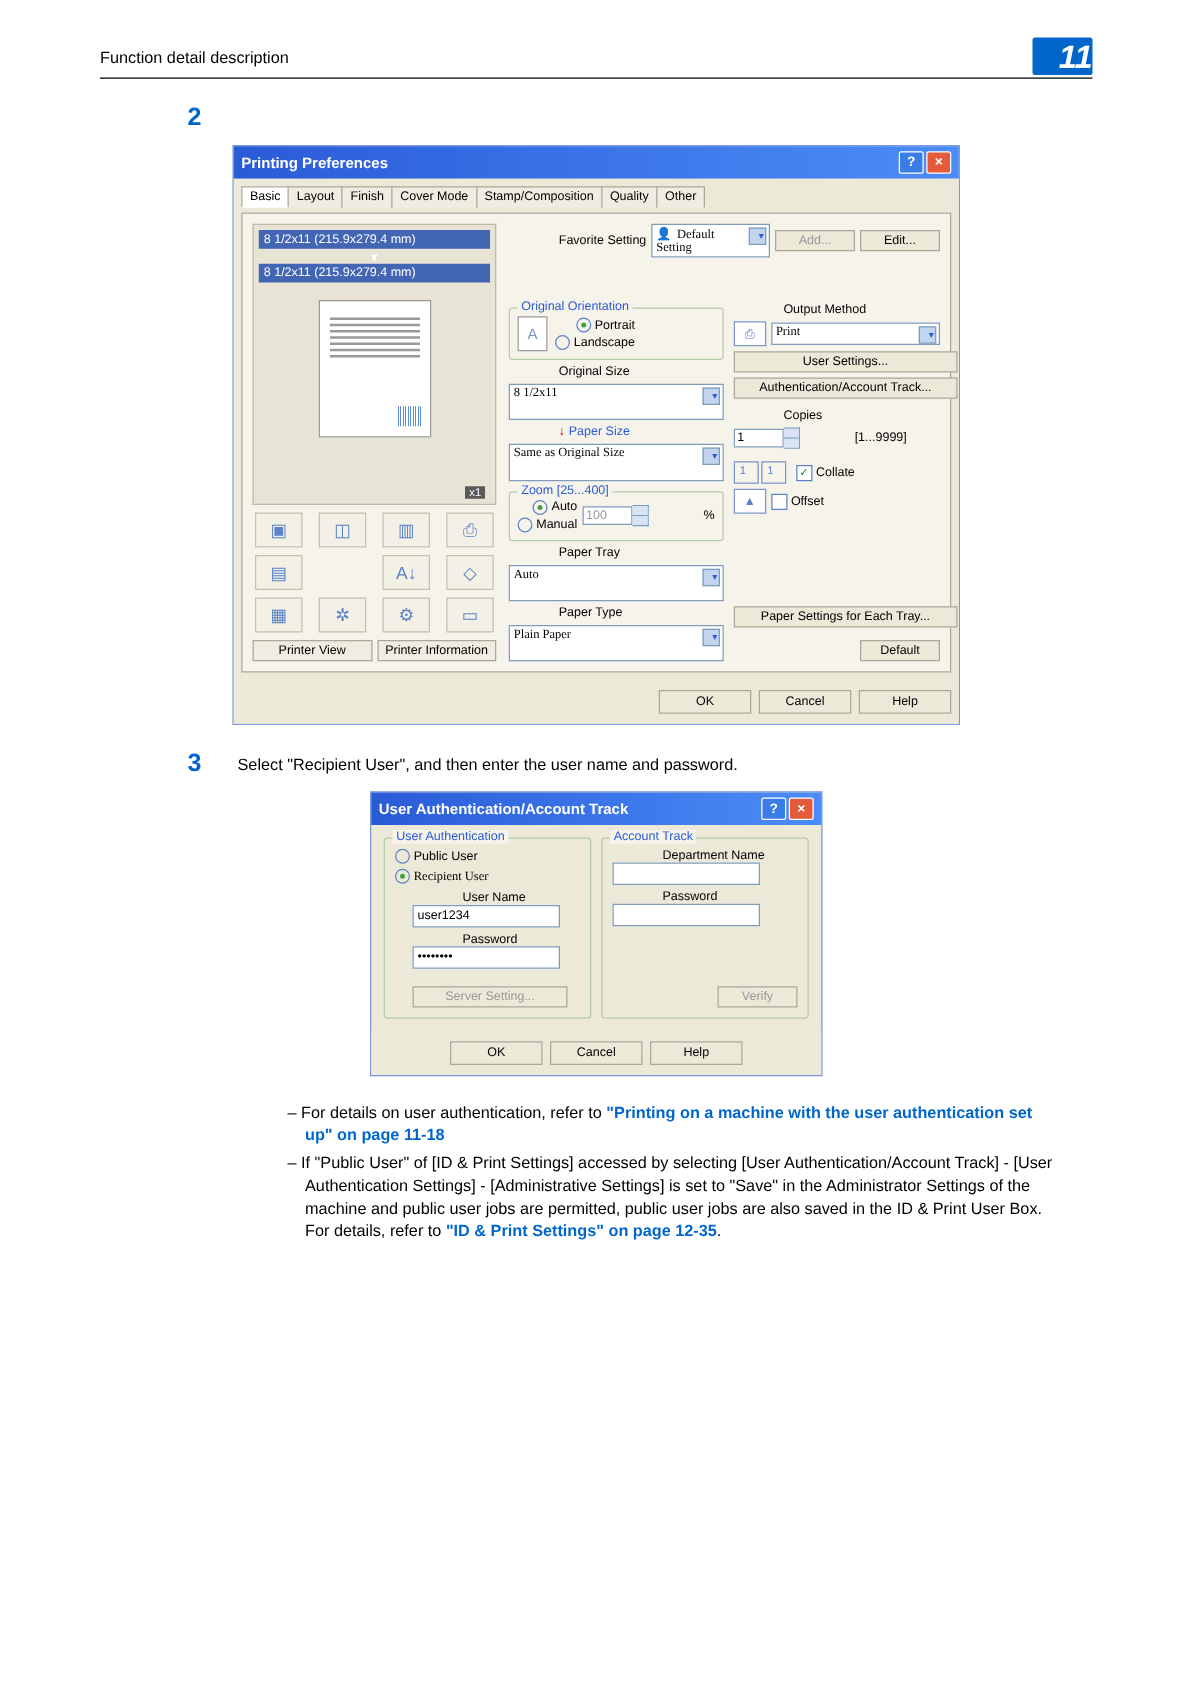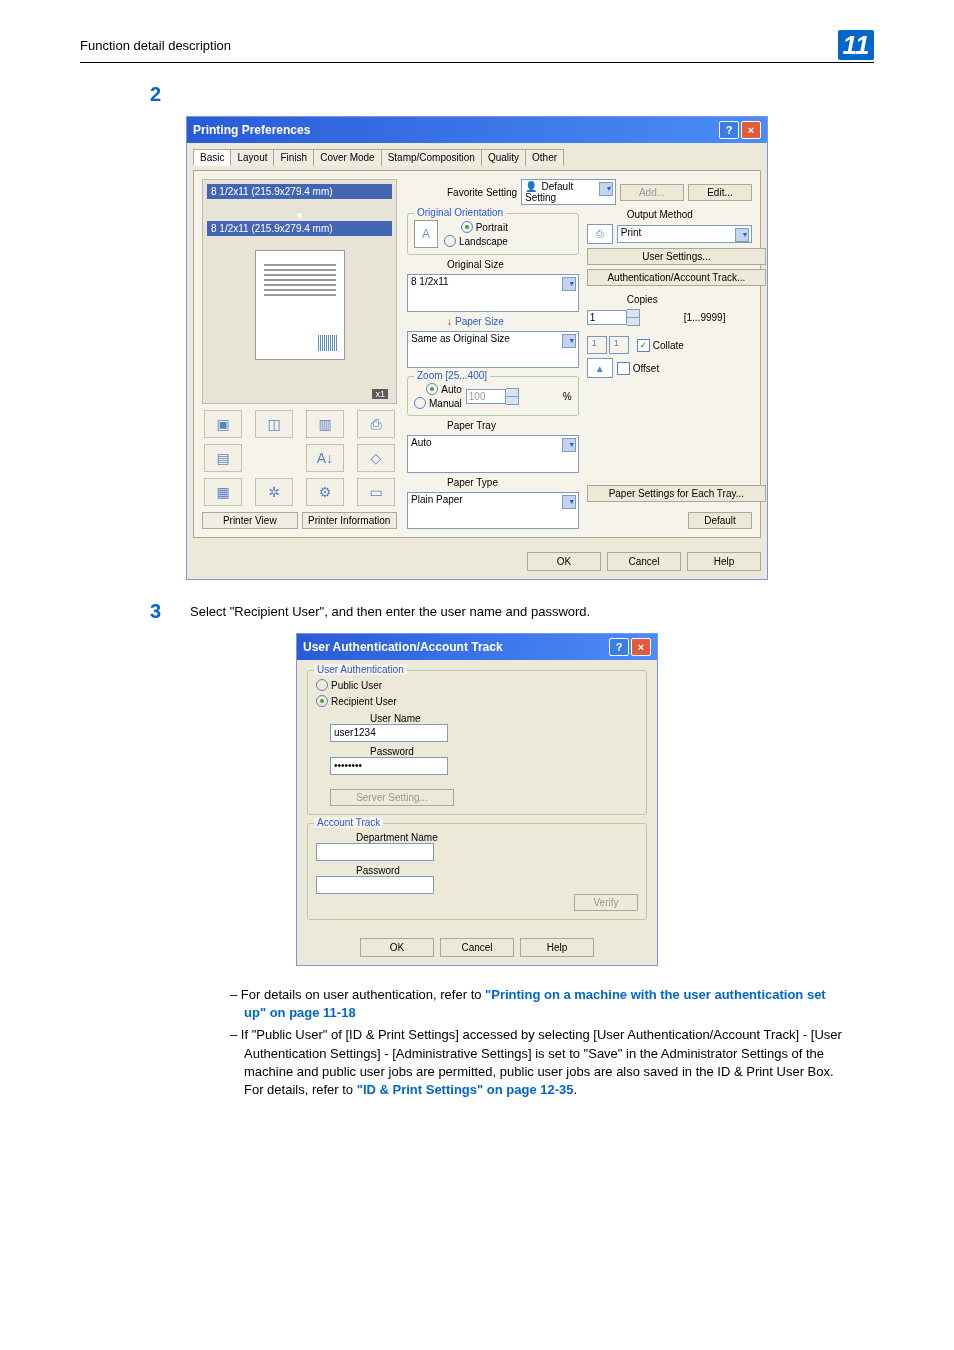--- a/index.html
+++ b/index.html
@@ -29,23 +29,23 @@
   }
   .header-label {
     font-size: 13px;
   }
   .page-number-box {
     background: #0066cc;
     color: #fff;
     font-weight: bold;
     font-size: 26px;
     font-style: italic;
-    width: 36px;
+    width: 48px;
     height: 30px;
-    text-align: center;
+    text-align: right;
     line-height: 30px;
     border-radius: 2px;
   }
   .step {
     display: flex;
     margin-bottom: 10px;
     margin-left: 70px;
   }
   .step-num {
     color: #0066cc;
@@ -132,21 +132,21 @@
     padding: 4px;
     border: 1px solid #bfbaa8;
     height: 215px;
     position: relative;
   }
   .preview-label {
     background: #4266b3;
     color: #fff;
     font-size: 10px;
     padding: 2px 4px;
-    margin-bottom: 12px;
+    margin-bottom: 2px;
   }
   .page-graphic {
     width: 90px;
     height: 110px;
     background: #fff;
     border: 1px solid #999;
     margin: 14px auto 4px auto;
     position: relative;
     padding: 10px 8px;
     box-sizing: border-box;
@@ -168,29 +168,30 @@
     border: 1px solid #c5c1b0;
     background: #f3f0e5;
     display: flex; align-items: center; justify-content: center;
     font-size: 14px; color: #5b82c7;
   }
   .small-btn-row { display: flex; gap: 4px; }
   .small-btn {
     flex:1; background: #f0ece1; border: 1px solid #aca899;
     padding: 2px 4px; font-size: 10px; text-align: center;
   }
-  .right-panel { flex: 1; display: flex; gap: 8px;}
+  .right-panel { flex: 1; display: flex; gap: 8px; margin-top: 32px;}
   .col { flex:1; display: flex; flex-direction: column; gap: 4px;}
   .row { display: flex; align-items: center; gap: 4px; }
   .lbl { font-size: 10px; padding-left: 40px; }
   .select {
     background: #fff; border: 1px solid #7f9db9;
     padding: 1px 14px 1px 3px; font-size: 10px;
     position: relative; min-height: 14px;
     flex: 1;
+    font-family: Liberation Serif, serif;
   }
   .select::after {
     content: ""; position: absolute; right: 2px; top: 2px;
     width: 12px; height: 12px; background: #c3d4ef;
     border: 1px solid #7f9db9;
   }
   .select .chev {
     position: absolute; right: 4px; top: 4px;
     font-size: 8px; color: #2a5bd7; z-index: 2;
   }
@@ -253,21 +254,21 @@
     display: inline-flex; align-items: center; justify-content: center;
     font-size: 10px; color: #5b82c7;
   }
   .dlg-footer {
     display: flex; justify-content: flex-end; gap: 6px;
     padding: 8px 6px; background: #ece9d8;
   }
   .dlg-footer .btn { min-width: 60px; padding: 3px 6px;}
   
   .auth-dialog { width: 360px; }
-  .auth-body { display: flex; gap: 8px; padding: 10px; flex-direction: column;}
+  .auth-body { display: flex; gap: 8px; padding: 10px;}
   .auth-group {
     flex:1; border: 1px solid #b5caa9; border-radius: 3px;
     padding: 8px; position: relative;
   }
   .input {
     background: #fff; border: 1px solid #7f9db9;
     padding: 2px 3px; font-size: 10px; width: 110px;
     min-height: 12px;
   }
   .notes {
@@ -500,21 +501,21 @@
         <span class="title-btn close-btn">×</span>
       </span>
     </div>
     <div class="auth-body">
       <div class="auth-group">
         <div class="group-title">User Authentication</div>
         <div class="radio">
             <span class="radio-dot"></span>
             <span>Public User</span>
           </div>
-        <div class="radio" style="margin-top:4px;">
+        <div class="radio" style="margin-top:4px;font-family:Liberation Serif, serif;">
             <span class="radio-dot sel"></span>
             <span>Recipient User</span>
           </div>
         <div style="padding-left:14px; margin-top:6px;">
           <div class="lbl">User Name</div>
           <div class="input">user1234</div>
           <div class="lbl" style="margin-top:4px;">Password</div>
           <div class="input">••••••••</div>
           <div class="btn disabled" style="margin-top:14px; width:110px;">Server Setting...</div>
         </div>

